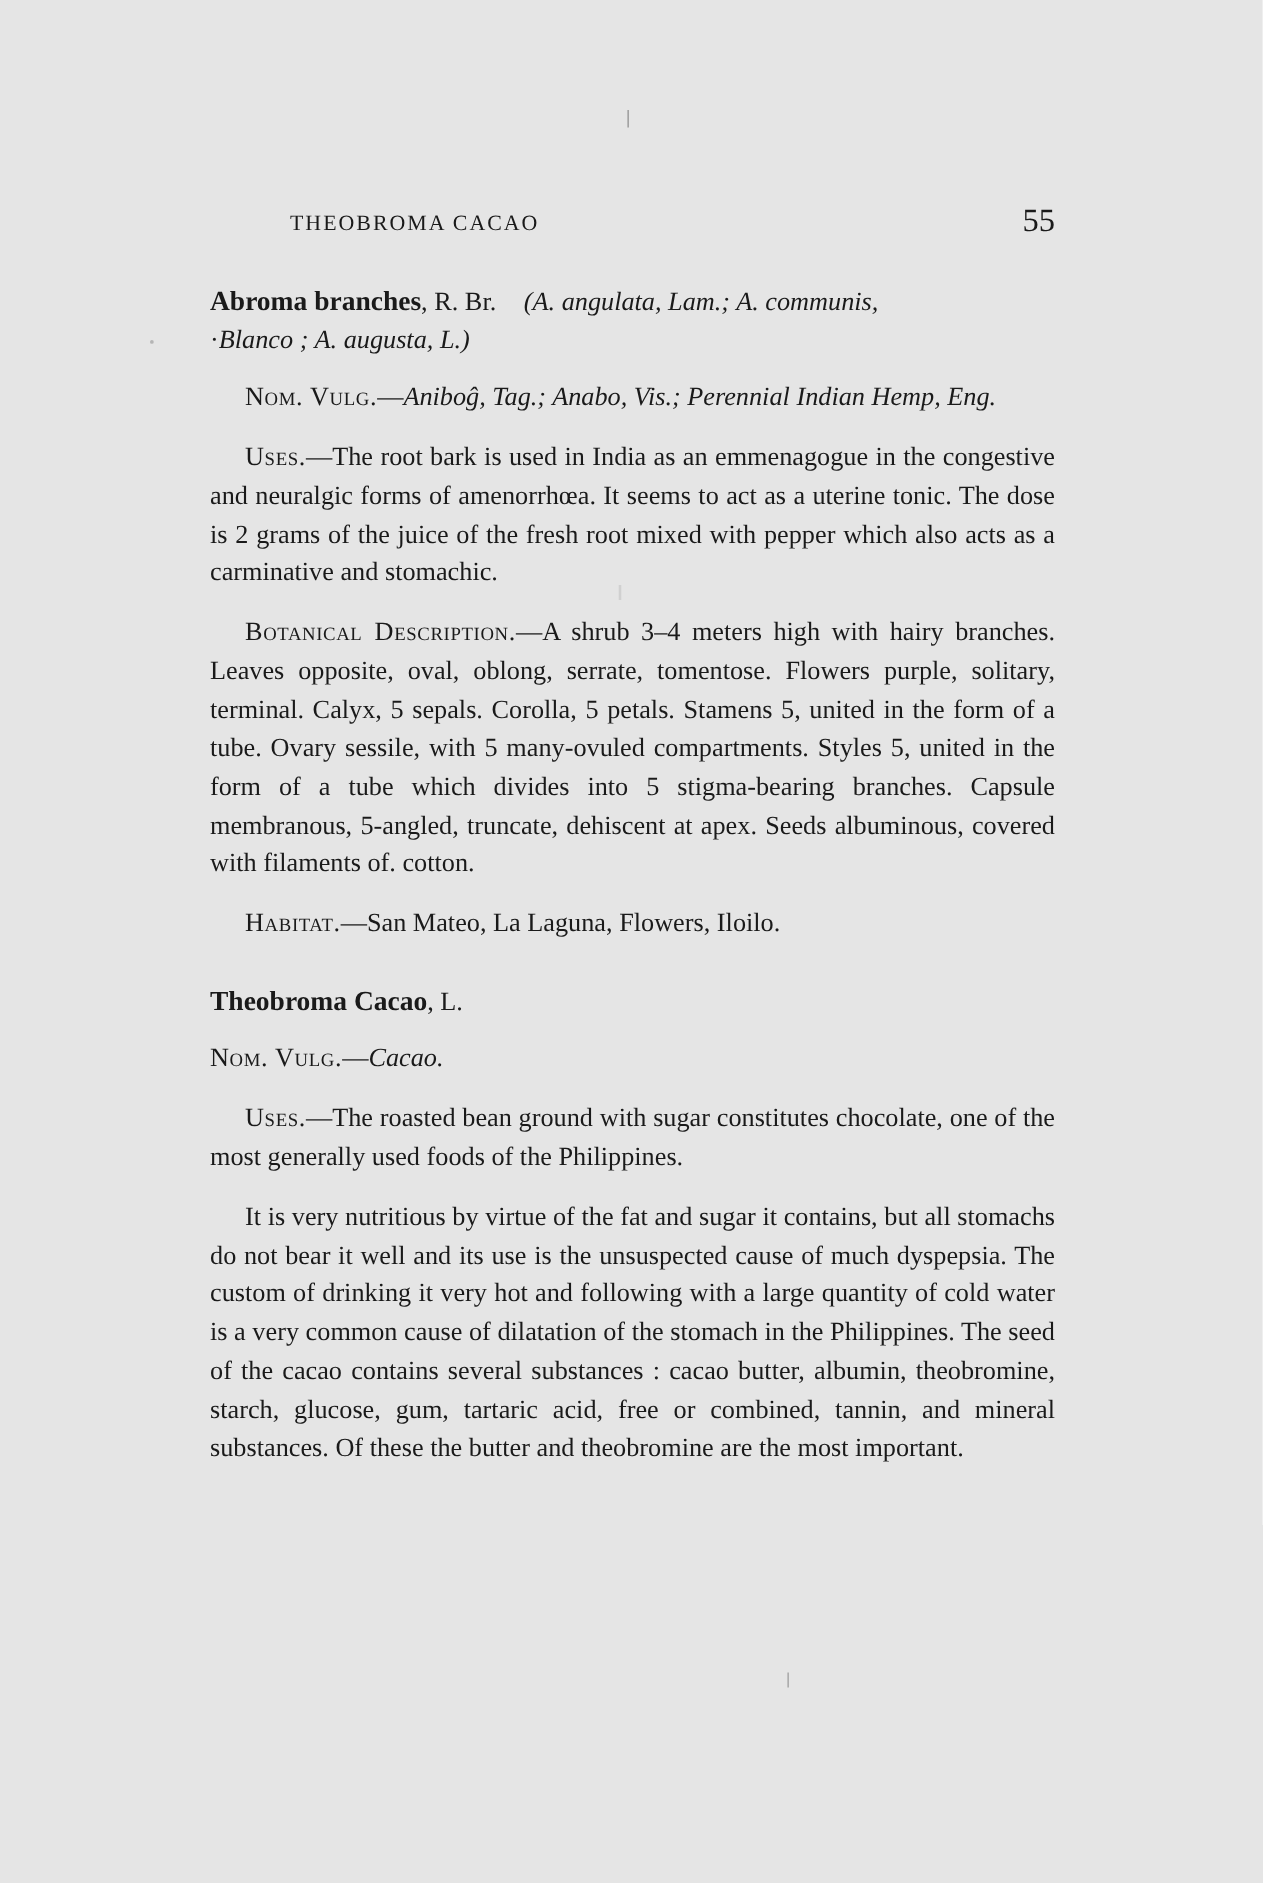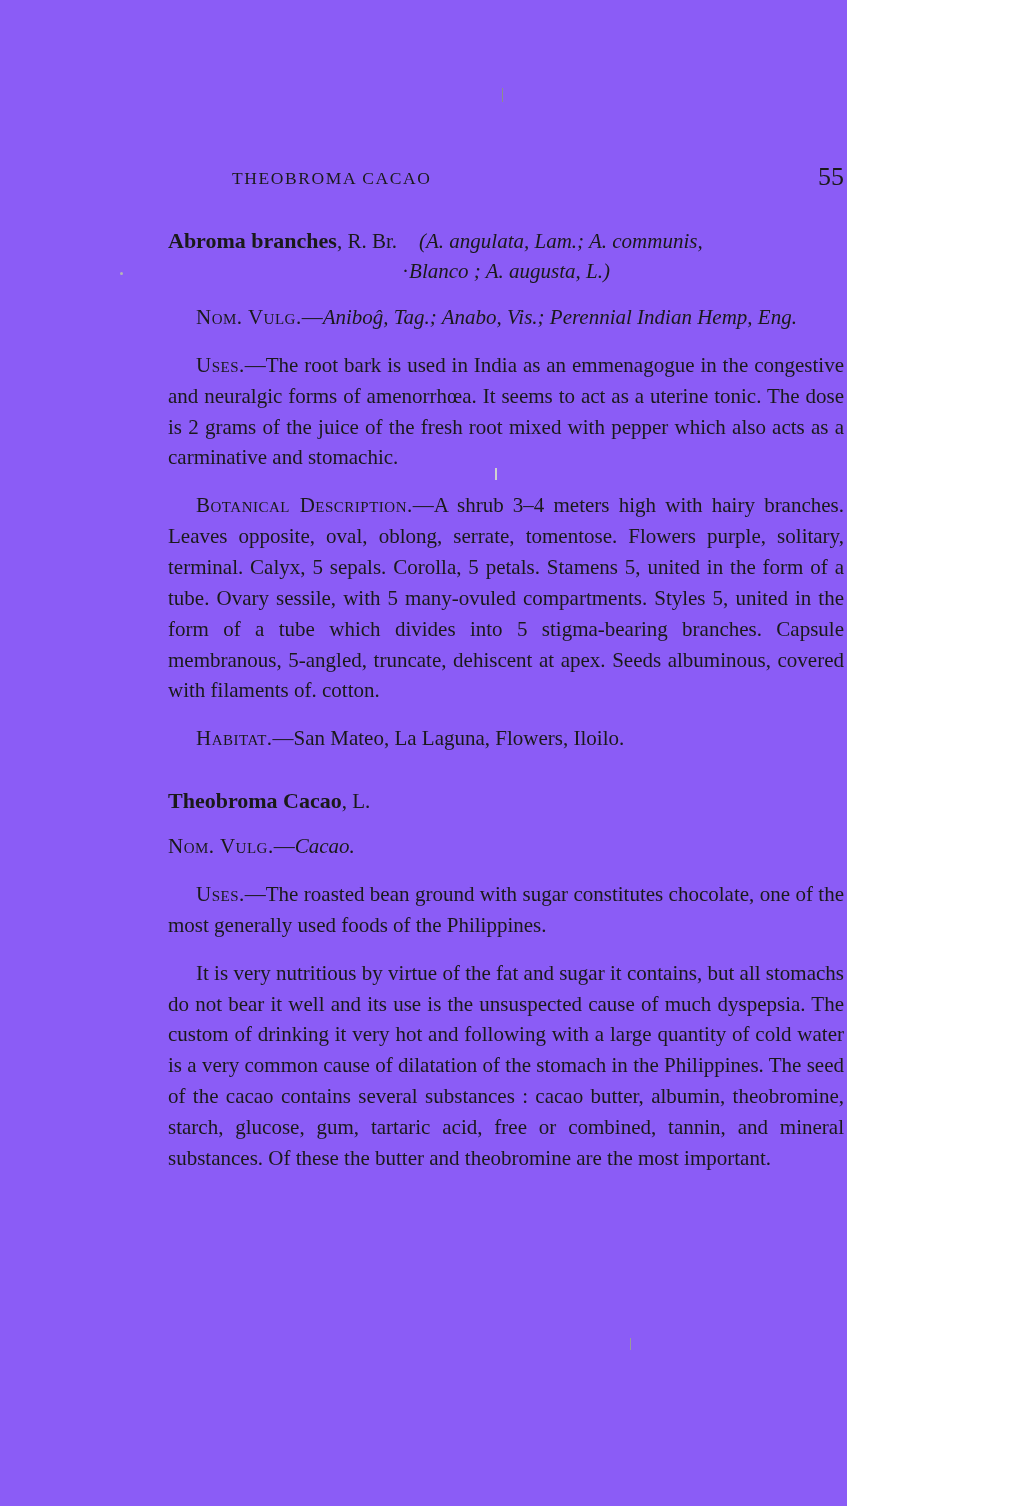--- a/index.html
+++ b/index.html
@@ -11,23 +11,23 @@
     width: 1010px;
     height: 1506px;
     font-family: "Liberation Serif", serif;
     color: #1a1a1a;
     position: relative;
     overflow: hidden;
   }
   .page {
     position: absolute;
     left: 0; top: 0;
-    width: 847px;
+    width: 1010px;
     height: 1506px;
-    background: #8b5cf6;
+    background: #e5e5e5;
   }
   .content {
     position: absolute;
     left: 168px;
     top: 168px;
     width: 676px;
   }
   .running-head {
     display: flex;
     align-items: baseline;
@@ -55,21 +55,20 @@
     margin: 0 0 2px 0;
     text-indent: 0;
     line-height: 1.32;
     text-align: justify;
   }
   h2.species-head .auth {
     font-weight: normal;
     font-size: 21px;
   }
   .syn-line {
-    text-align: center;
     font-size: 21px;
     margin: 0 0 12px 0;
     line-height: 1.3;
   }
   i, .ital { font-style: italic; }
   p.body {
     font-size: 21px;
     line-height: 1.47;
     text-align: justify;
     margin: 17px 0 1px 0;

